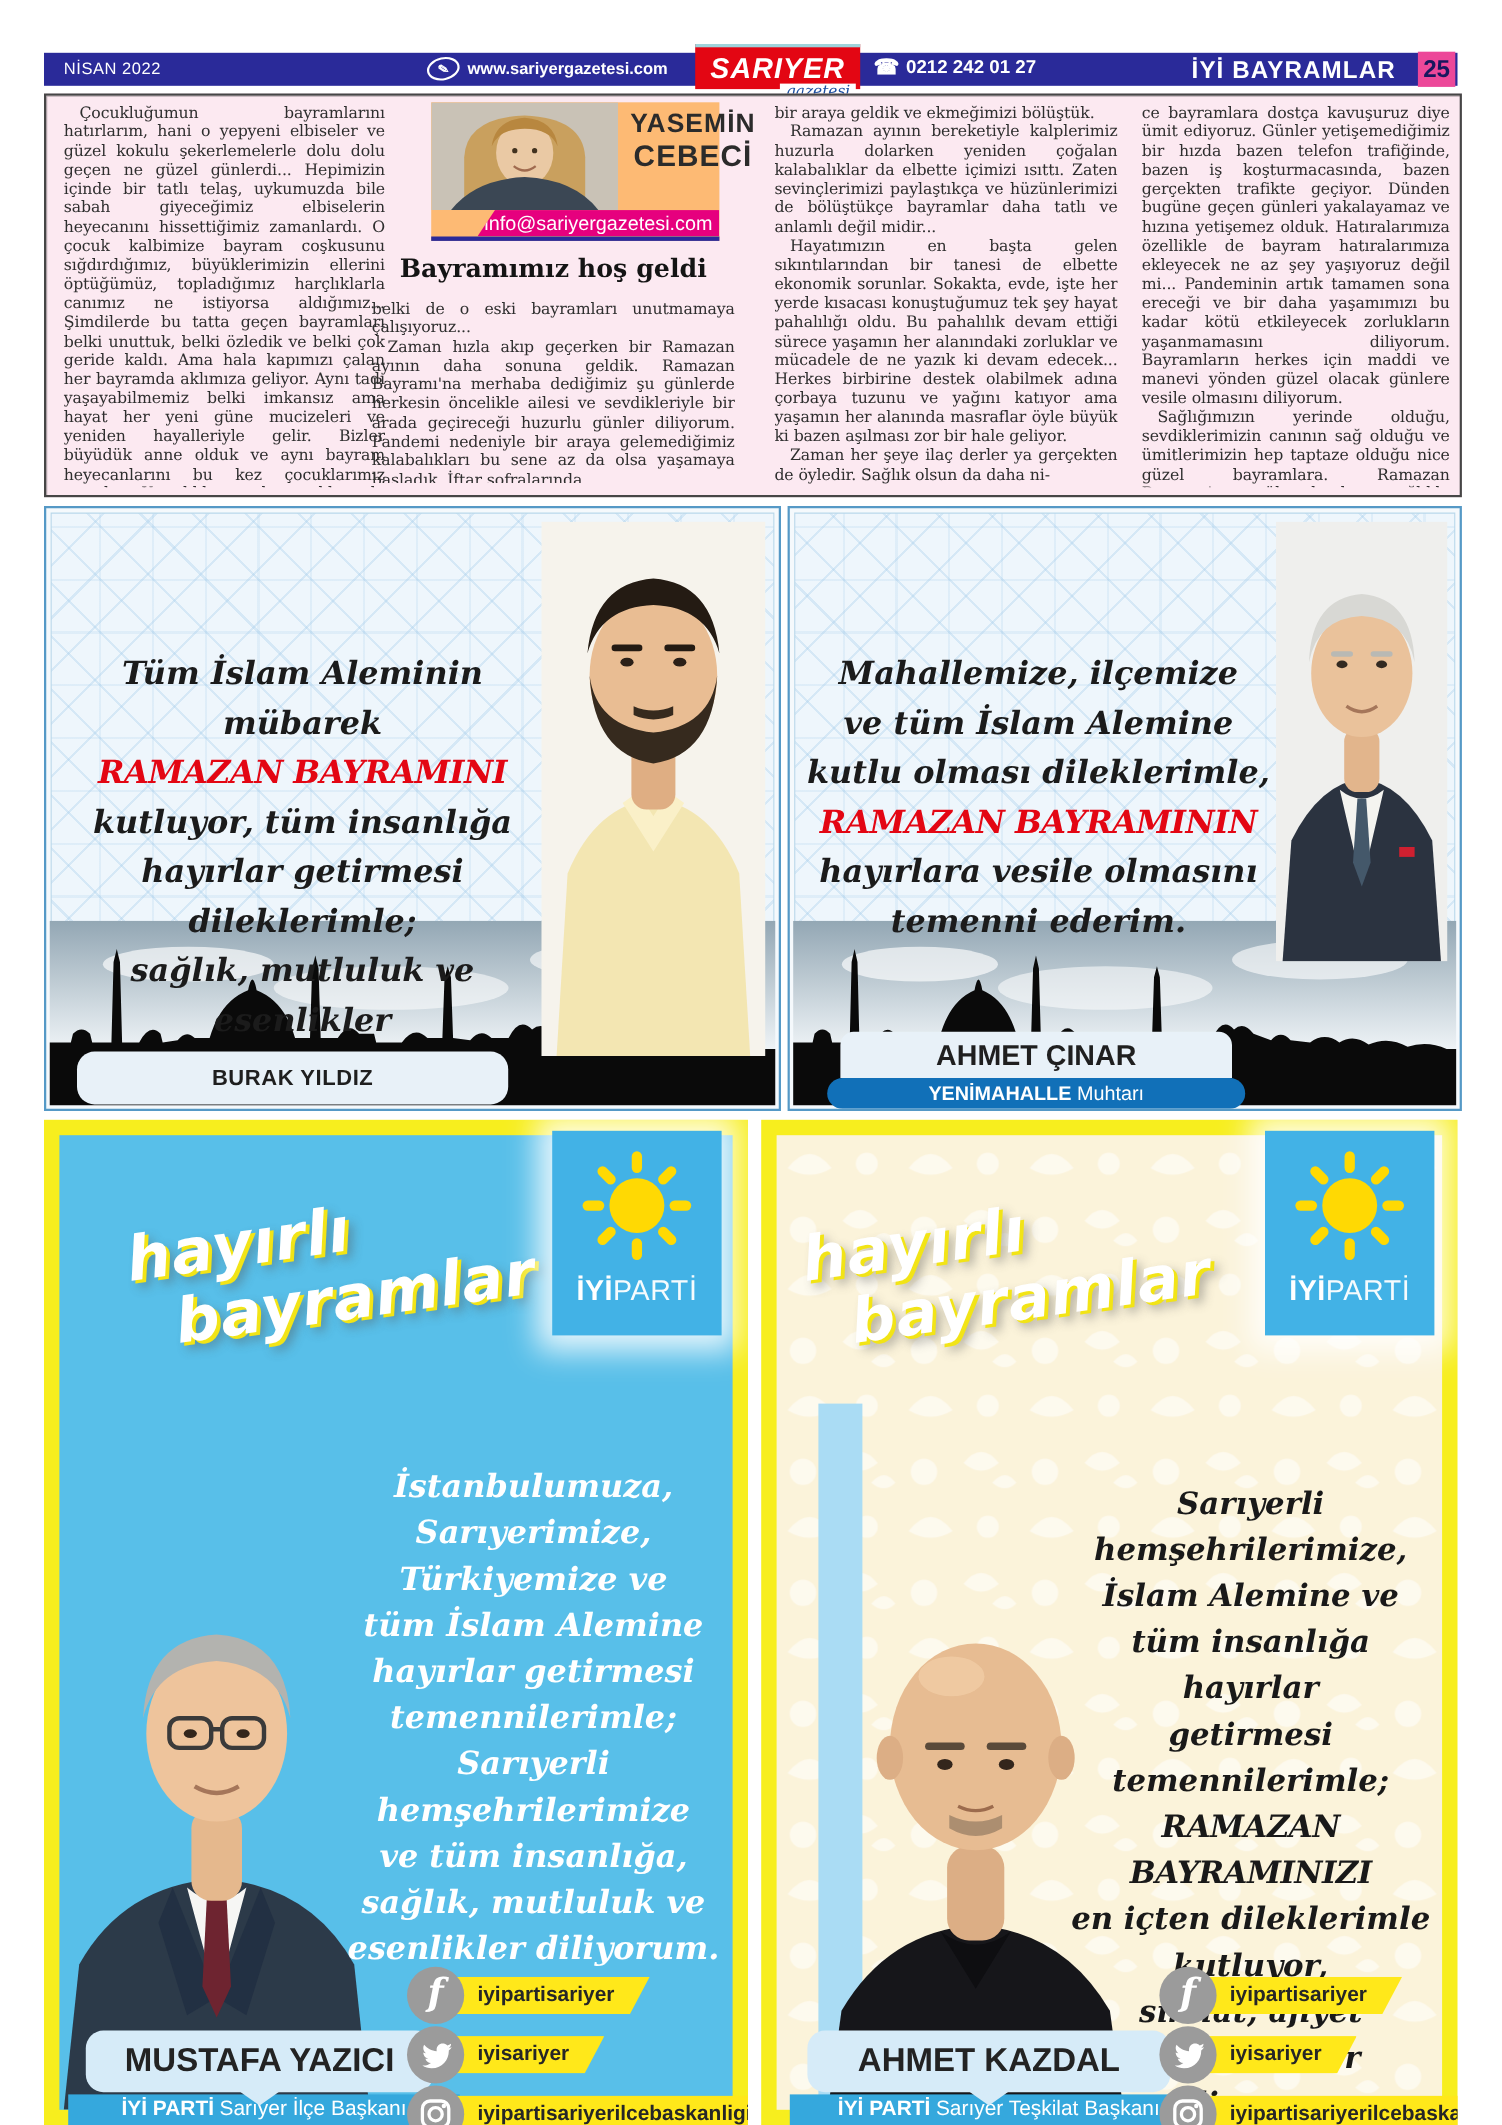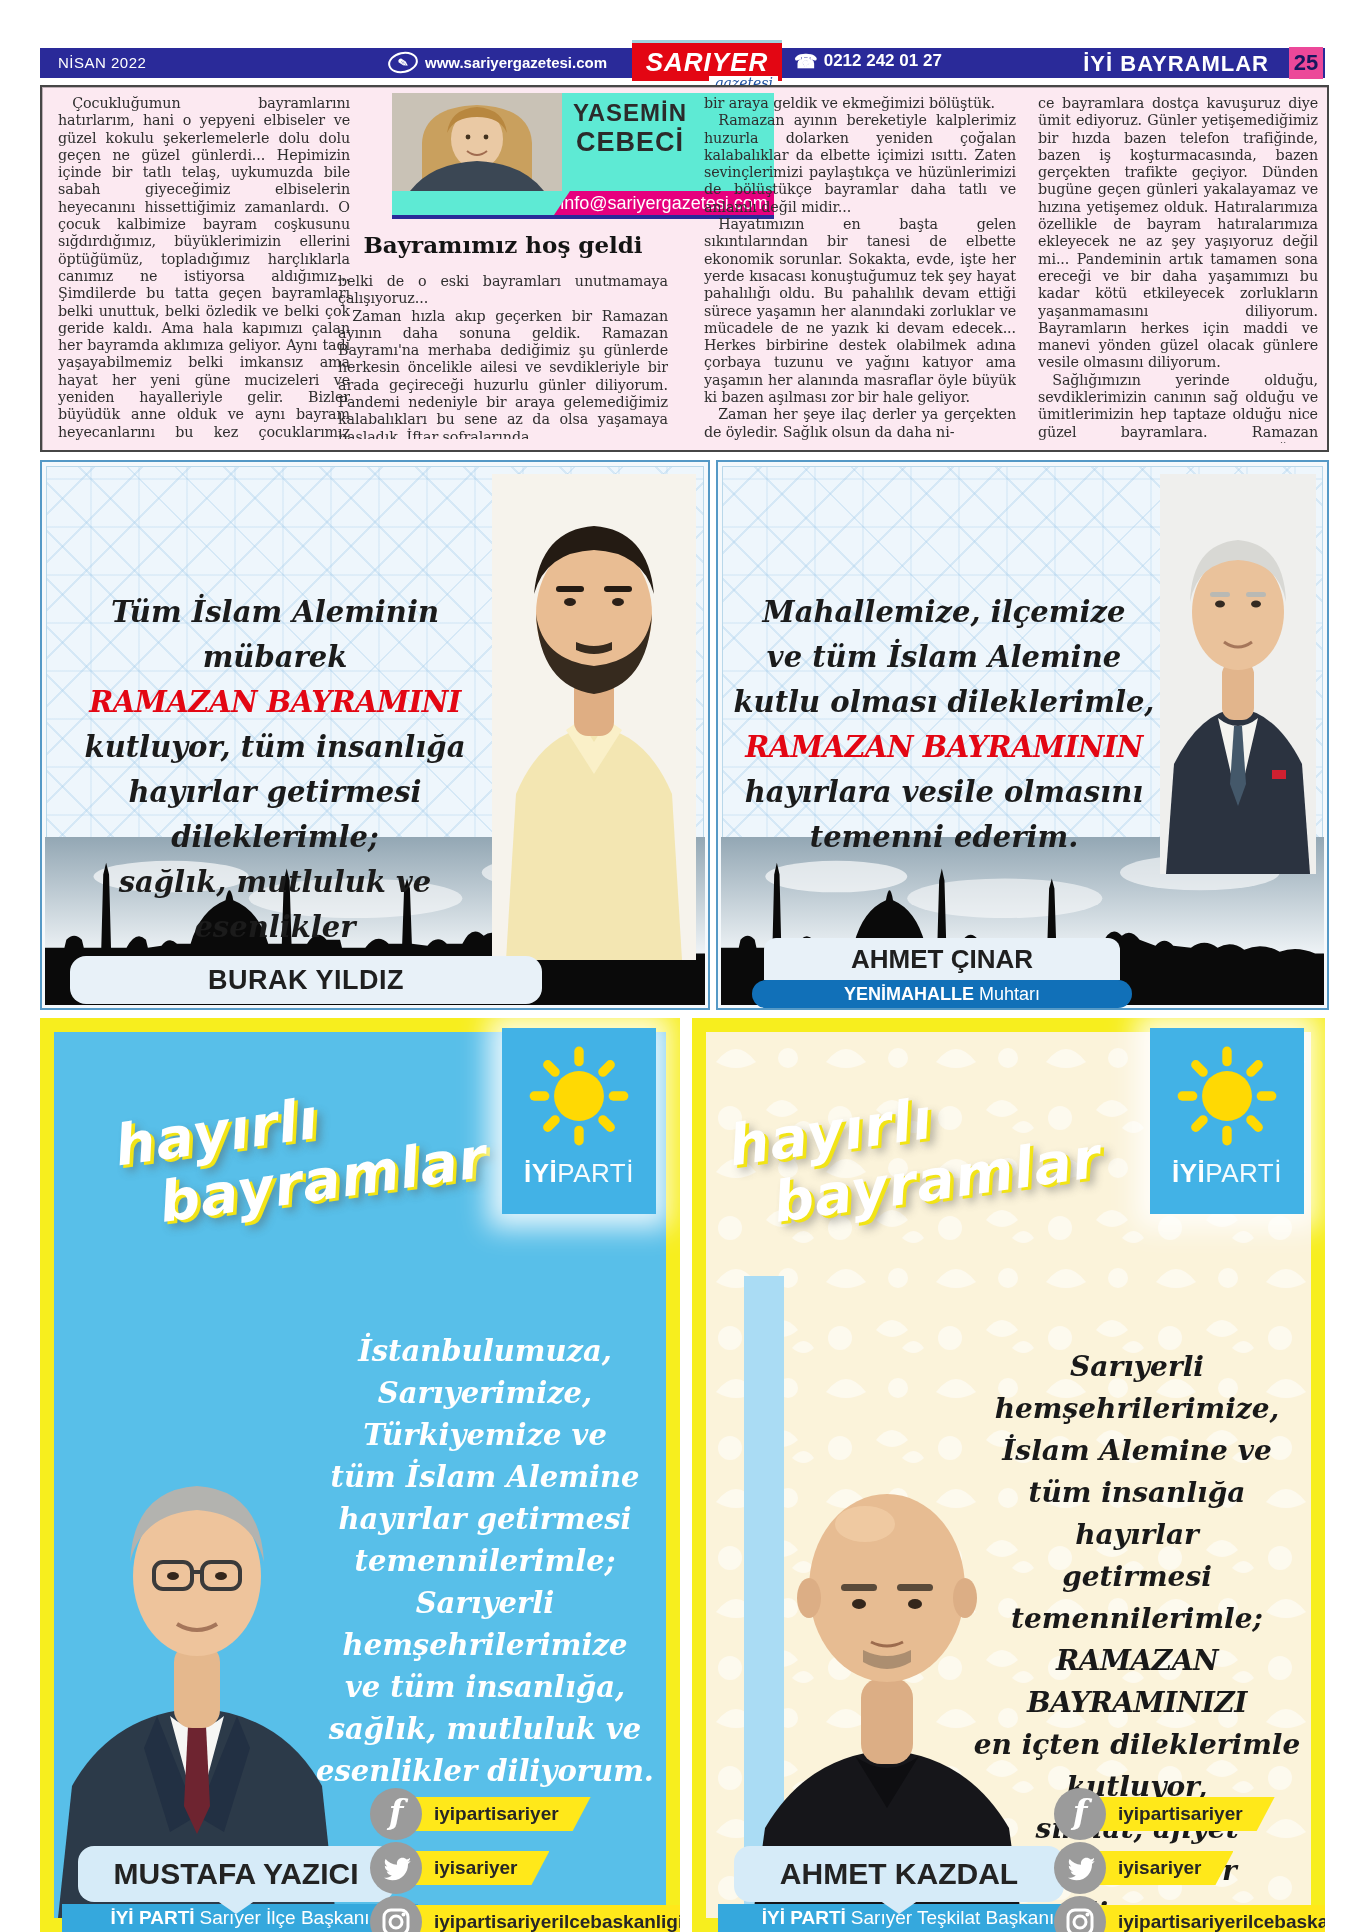--- a/index.html
+++ b/index.html
@@ -28,21 +28,21 @@
   
   #article{left:40px;top:85px;width:1285px;height:363px;background:#fce9f1;
            border:2px solid #464646;box-shadow:inset 1px 1px 0 rgba(0,0,0,.25);}
   .news{font:14.3px/17.3px "DejaVu Serif",serif;color:#2e2e2e;text-align:justify;
         white-space:pre-line;letter-spacing:-.1px;overflow:hidden;}
   #col1{left:16px;top:8px;width:292px;height:348px;}
   #col2{left:296px;top:186px;width:330px;height:166px;}
   #col3{left:662px;top:8px;width:312px;height:348px;}
   #col4{left:996px;top:8px;width:280px;height:348px;}
 
-  #columnist{left:350px;top:6px;width:360px;height:126px;background:#5eead4;padding-left:22px;}
+  #columnist{left:350px;top:6px;width:262px;height:126px;background:#fdba74;}
   .cl-photo{position:absolute;left:0;top:0;width:170px;height:98px;overflow:hidden;}
   .cl-name{position:absolute;left:170px;top:6px;width:136px;text-align:center;color:#2b2b2b;}
   .cl-name .n1{font-weight:bold;font-size:24px;letter-spacing:1px;line-height:28px;}
   .cl-name .n2{font-weight:bold;font-size:27px;letter-spacing:1px;line-height:30px;}
   .cl-email{position:absolute;right:0;bottom:4px;width:220px;height:24px;background:#e6007e;
             clip-path:polygon(16px 0,100% 0,100% 100%,0 100%);
             display:flex;align-items:center;justify-content:center;
             color:#fff;font-weight:normal;font-size:18px;}
   .cl-navy{position:absolute;left:0;bottom:0;width:100%;height:4px;background:#2a2a99;}
   #headline{left:296px;top:144px;width:330px;text-align:center;
@@ -196,21 +196,21 @@
         <ellipse cx="102" cy="140" rx="58" ry="74" fill="#e9bd93"></ellipse>
         <path d="M42 120 Q48 56 102 52 Q156 56 162 120 Q150 78 102 76 Q54 78 42 120Z" fill="#241b13"></path>
         <path d="M44 140 Q48 212 102 220 Q156 212 160 140 Q154 186 102 192 Q50 186 44 140Z" fill="#362a1e"></path>
         <path d="M84 168 Q102 176 120 168 L120 176 Q102 184 84 176Z" fill="#362a1e"></path>
         <ellipse cx="78" cy="128" rx="6" ry="4" fill="#2b2018"></ellipse>
           <ellipse cx="126" cy="128" rx="6" ry="4" fill="#2b2018"></ellipse>
         <rect x="64" y="112" width="28" height="6" rx="3" fill="#241b13"></rect>
           <rect x="112" y="112" width="28" height="6" rx="3" fill="#241b13"></rect>
       </svg>
     </div>
-    <div class="abs band" style="left:28px;top:494px;width:472px;height:48px;font-size:27px;letter-spacing:.5px;">BURAK YILDIZ</div>
+    <div class="abs band" style="left:28px;top:494px;width:392px;height:48px;font-size:20px;letter-spacing:.5px;">BURAK YILDIZ</div>
   </div>
 
   <div class="abs mid-ad" id="mid-right">
     <svg class="abs mosque" style="left:3px;bottom:3px;width:603px;height:168px;" viewBox="0 0 680 170" preserveAspectRatio="none">
       <defs>
           <linearGradient id="sky2" x1="0" y1="0" x2="0" y2="1">
         <stop offset="0" stop-color="#93a7b4"></stop>
             <stop offset="1" stop-color="#eef3f6"></stop>
           </linearGradient>
         </defs>

